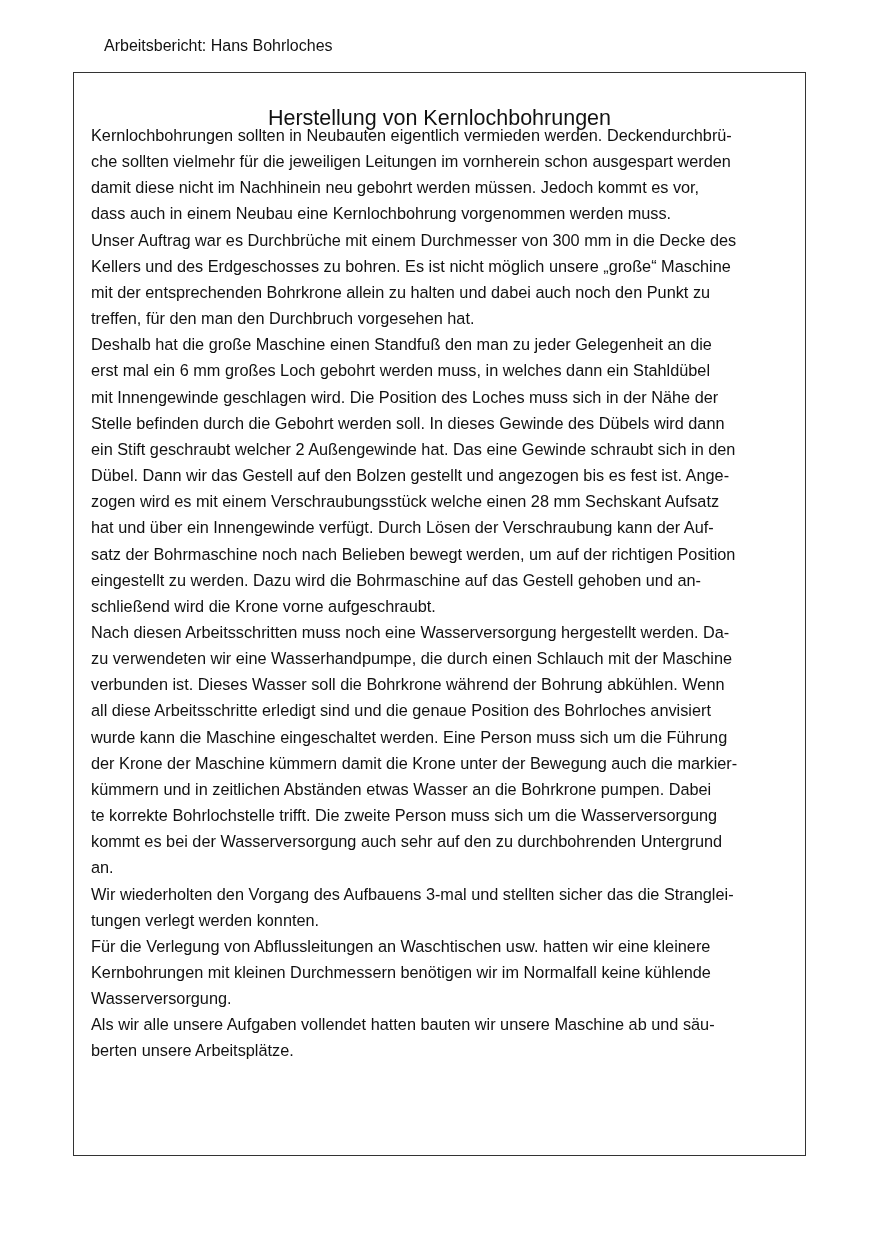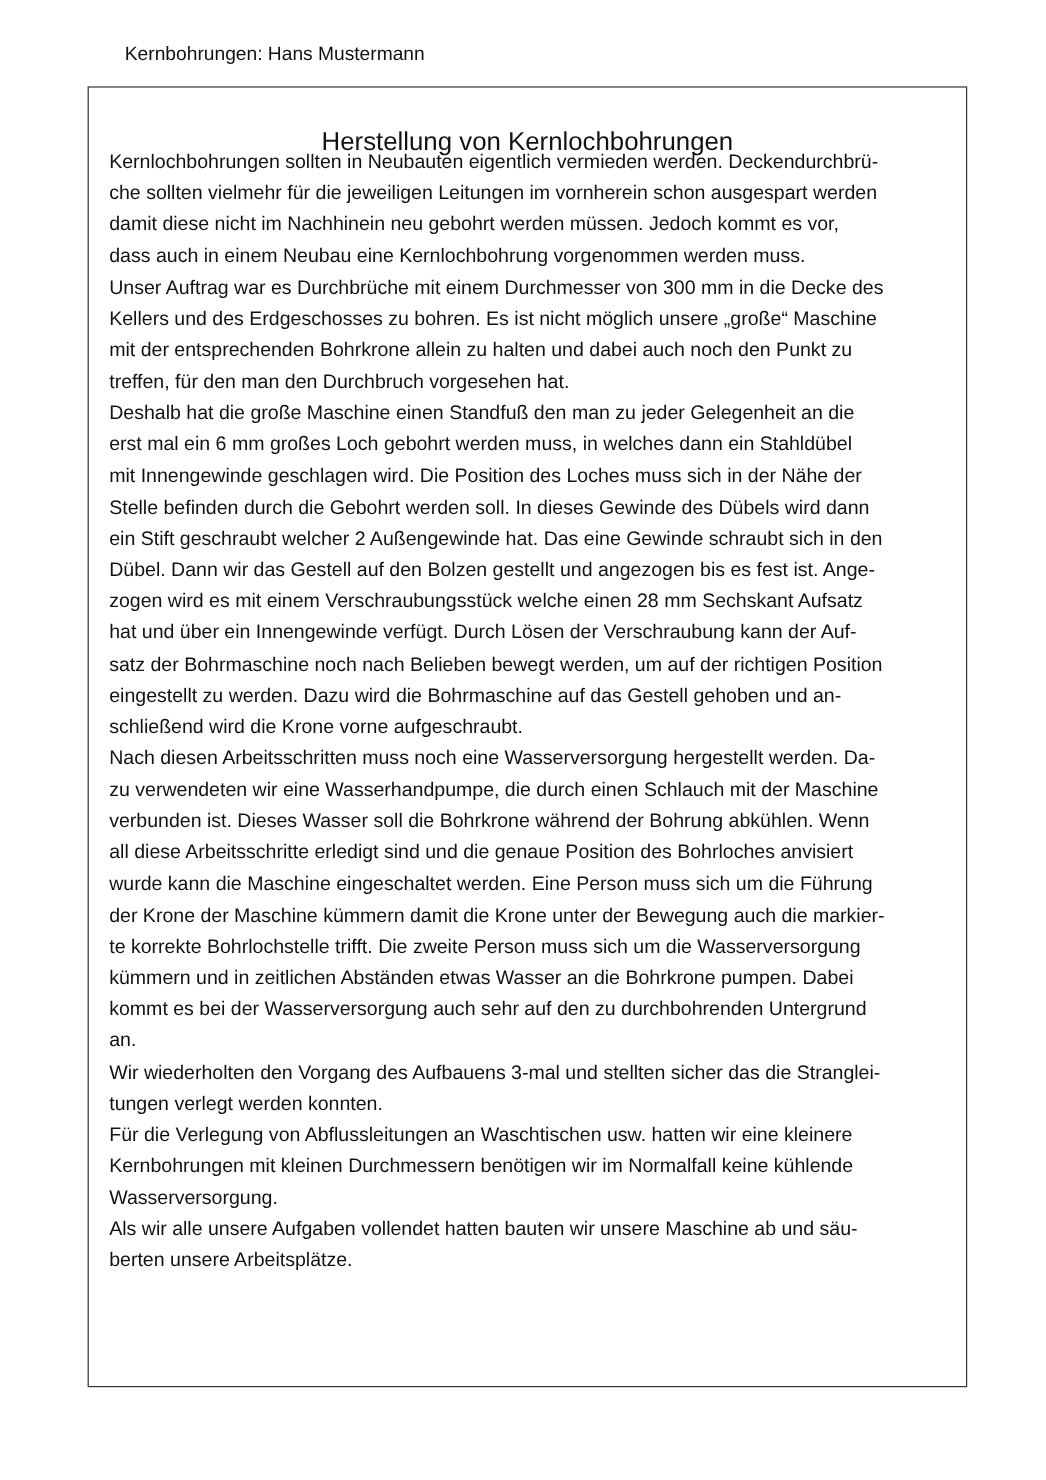--- a/index.html
+++ b/index.html
@@ -10,21 +10,21 @@
          border: 1px solid #333333; box-sizing: content-box; }
   .title { position: absolute; left: 0; right: 0; top: 19px; text-align: center;
            font-size: 21.5px; line-height: 28px; margin-top: 12px; }
   .body { position: absolute; left: 17px; top: 49px; width: 700px;
           font-size: 16.3px; line-height: 26.15px; }
   .line { display: block; white-space: nowrap; }
 </style>
 </head>
 <body>
 
-<div class="header">Kernbohrungen: Hans Mustermann</div>
+<div class="header">Arbeitsbericht: Hans Bohrloches</div>
 
 <div class="box">
   <div class="title">Herstellung von Kernlochbohrungen</div>
   <div class="body" id="doc-body">
       <span class="line">Kernlochbohrungen sollten in Neubauten eigentlich vermieden werden. Deckendurchbrü-</span>
       <span class="line">che sollten vielmehr für die jeweiligen Leitungen im vornherein schon ausgespart werden</span>
       <span class="line">damit diese nicht im Nachhinein neu gebohrt werden müssen. Jedoch kommt es vor,</span>
       <span class="line">dass auch in einem Neubau eine Kernlochbohrung vorgenommen werden muss.</span>
       <span class="line">Unser Auftrag war es Durchbrüche mit einem Durchmesser von 300 mm in die Decke des</span>
       <span class="line">Kellers und des Erdgeschosses zu bohren. Es ist nicht möglich unsere „große“ Maschine</span>
@@ -40,22 +40,22 @@
       <span class="line">hat und über ein Innengewinde verfügt. Durch Lösen der Verschraubung kann der Auf-</span>
       <span class="line">satz der Bohrmaschine noch nach Belieben bewegt werden, um auf der richtigen Position</span>
       <span class="line">eingestellt zu werden. Dazu wird die Bohrmaschine auf das Gestell gehoben und an-</span>
       <span class="line">schließend wird die Krone vorne aufgeschraubt.</span>
       <span class="line">Nach diesen Arbeitsschritten muss noch eine Wasserversorgung hergestellt werden. Da-</span>
       <span class="line">zu verwendeten wir eine Wasserhandpumpe, die durch einen Schlauch mit der Maschine</span>
       <span class="line">verbunden ist. Dieses Wasser soll die Bohrkrone während der Bohrung abkühlen. Wenn</span>
       <span class="line">all diese Arbeitsschritte erledigt sind und die genaue Position des Bohrloches anvisiert</span>
       <span class="line">wurde kann die Maschine eingeschaltet werden. Eine Person muss sich um die Führung</span>
       <span class="line">der Krone der Maschine kümmern damit die Krone unter der Bewegung auch die markier-</span>
+      <span class="line">kümmern und in zeitlichen Abständen etwas Wasser an die Bohrkrone pumpen. Dabei</span>
       <span class="line">te korrekte Bohrlochstelle trifft. Die zweite Person muss sich um die Wasserversorgung</span>
-      <span class="line">kümmern und in zeitlichen Abständen etwas Wasser an die Bohrkrone pumpen. Dabei</span>
       <span class="line">kommt es bei der Wasserversorgung auch sehr auf den zu durchbohrenden Untergrund</span>
       <span class="line">an.</span>
       <span class="line">Wir wiederholten den Vorgang des Aufbauens 3-mal und stellten sicher das die Stranglei-</span>
       <span class="line">tungen verlegt werden konnten.</span>
       <span class="line">Für die Verlegung von Abflussleitungen an Waschtischen usw. hatten wir eine kleinere</span>
       <span class="line">Kernbohrungen mit kleinen Durchmessern benötigen wir im Normalfall keine kühlende</span>
       <span class="line">Wasserversorgung.</span>
       <span class="line">Als wir alle unsere Aufgaben vollendet hatten bauten wir unsere Maschine ab und säu-</span>
       <span class="line">berten unsere Arbeitsplätze.</span>
     </div>

